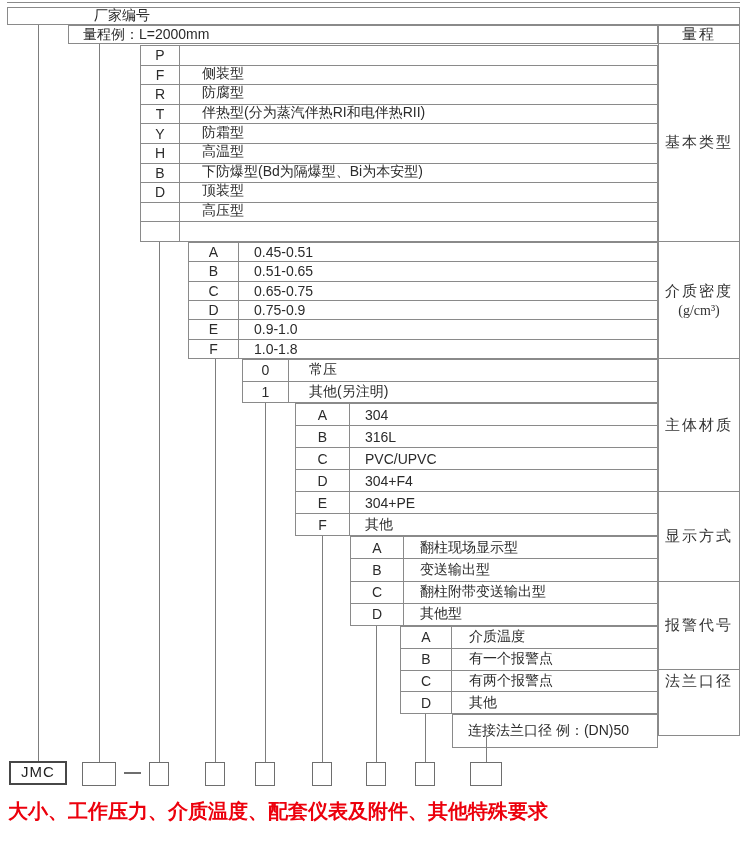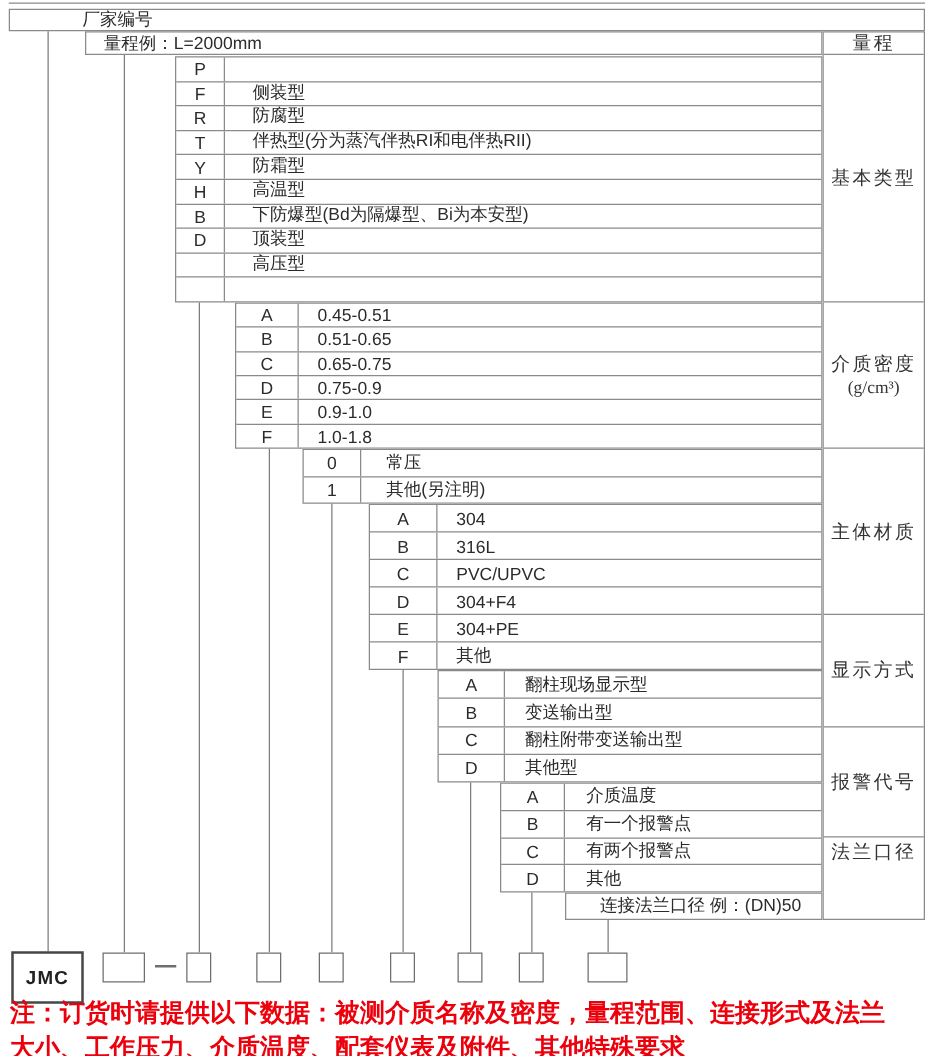--- a/index.html
+++ b/index.html
@@ -37,39 +37,39 @@
   .lcell {
     box-sizing:border-box; border-bottom:1px solid #8a8a8a; flex:none;
     display:flex; flex-direction:column; align-items:center; justify-content:center;
     letter-spacing:2px; font-size:15px; color:#333;
   }
   .lcell:last-child { border-bottom:none; }
   .lsub { letter-spacing:0; font-size:14px; margin-top:2px; }
   
   .cbox { position:absolute; top:762px; height:24px; box-sizing:border-box; border:1.5px solid #6e6e6e; background:#fff; }
   .jmcbox {
-    position:absolute; left:9px; top:761px; width:58px; height:42px; box-sizing:border-box;
-    border:2px solid #474747; display:flex; align-items:center; justify-content:center;
-    font-weight:bold; font-size:15px; letter-spacing:1px; color:#222; background:#fff;
+    position:absolute; left:9px; top:761px; width:58px; height:24px; box-sizing:border-box;
+    border:2px solid #474747; display:flex; justify-content:center;
+    font-weight:normal; font-size:15px; letter-spacing:1px; color:#222; background:#fff;
   }
   .dash { position:absolute; left:124px; top:772px; width:17px; height:2px; background:#6e6e6e; }
   .note {
     position:absolute; left:8px; top:797px; width:738px;
     color:#ec000c; font-weight:bold; font-size:20px; line-height:28px;
   }
   .note span { display:block; }
 </style>
 </head>
 <body>
 
 <div class="canvas">
 
   <div class="hline" style="left:7px; top:2px; width:733px;"></div>
 
-  <div class="boxrow" style="left:7px; top:7px; width:733px; height:18px;">
+  <div class="boxrow" style="left:7px; top:7px; width:733px; height:18px;padding-left:28px;">
     <span style="padding-left:58px;">厂家编号</span>
   </div>
 
   <div class="boxrow" style="left:68px; top:25px; width:590px; height:19px;">
     <span style="padding-left:14px;">量程例：L=2000mm</span>
   </div>
 
   <div class="labelcol">
     <div class="lcell" style="height:18px;">
       <span>量程</span>
@@ -234,21 +234,21 @@
     <div class="row">
         <span class="code w50">C</span>
         <span class="desc p17">有两个报警点</span>
       </div>
     <div class="row">
         <span class="code w50">D</span>
         <span class="desc p17">其他</span>
       </div>
   </div>
 
-  <div class="tbl" style="left:452px; top:714px; width:206px; height:22px;padding-left:12px;">
+  <div class="tbl" style="left:452px; top:714px; width:206px; height:34px;">
     <div class="row">
         <span class="desc p15">连接法兰口径 例：(DN)50</span>
       </div>
   </div>
 
   <div class="vline" style="left:38px; top:25px; height:737px;"></div>
   <div class="vline" style="left:99px; top:44px; height:718px;"></div>
   <div class="vline" style="left:159px; top:242px; height:520px;"></div>
   <div class="vline" style="left:215px; top:359px; height:403px;"></div>
   <div class="vline" style="left:265px; top:403px; height:359px;"></div>
@@ -264,17 +264,16 @@
   <div class="dash"></div>
   <div class="cbox" style="left:149px; width:20px;"></div>
   <div class="cbox" style="left:205px; width:20px;"></div>
   <div class="cbox" style="left:255px; width:20px;"></div>
   <div class="cbox" style="left:312px; width:20px;"></div>
   <div class="cbox" style="left:366px; width:20px;"></div>
   <div class="cbox" style="left:415px; width:20px;"></div>
   <div class="cbox" style="left:470px; width:32px;"></div>
 
   <div class="note">
-    <span>注：订货时请提供以下数据：被测介质名称及密度，量程范围、连接形式及法兰</span>
     <span>大小、工作压力、介质温度、配套仪表及附件、其他特殊要求</span>
   </div>
 
 </div>
 
 </body></html>

